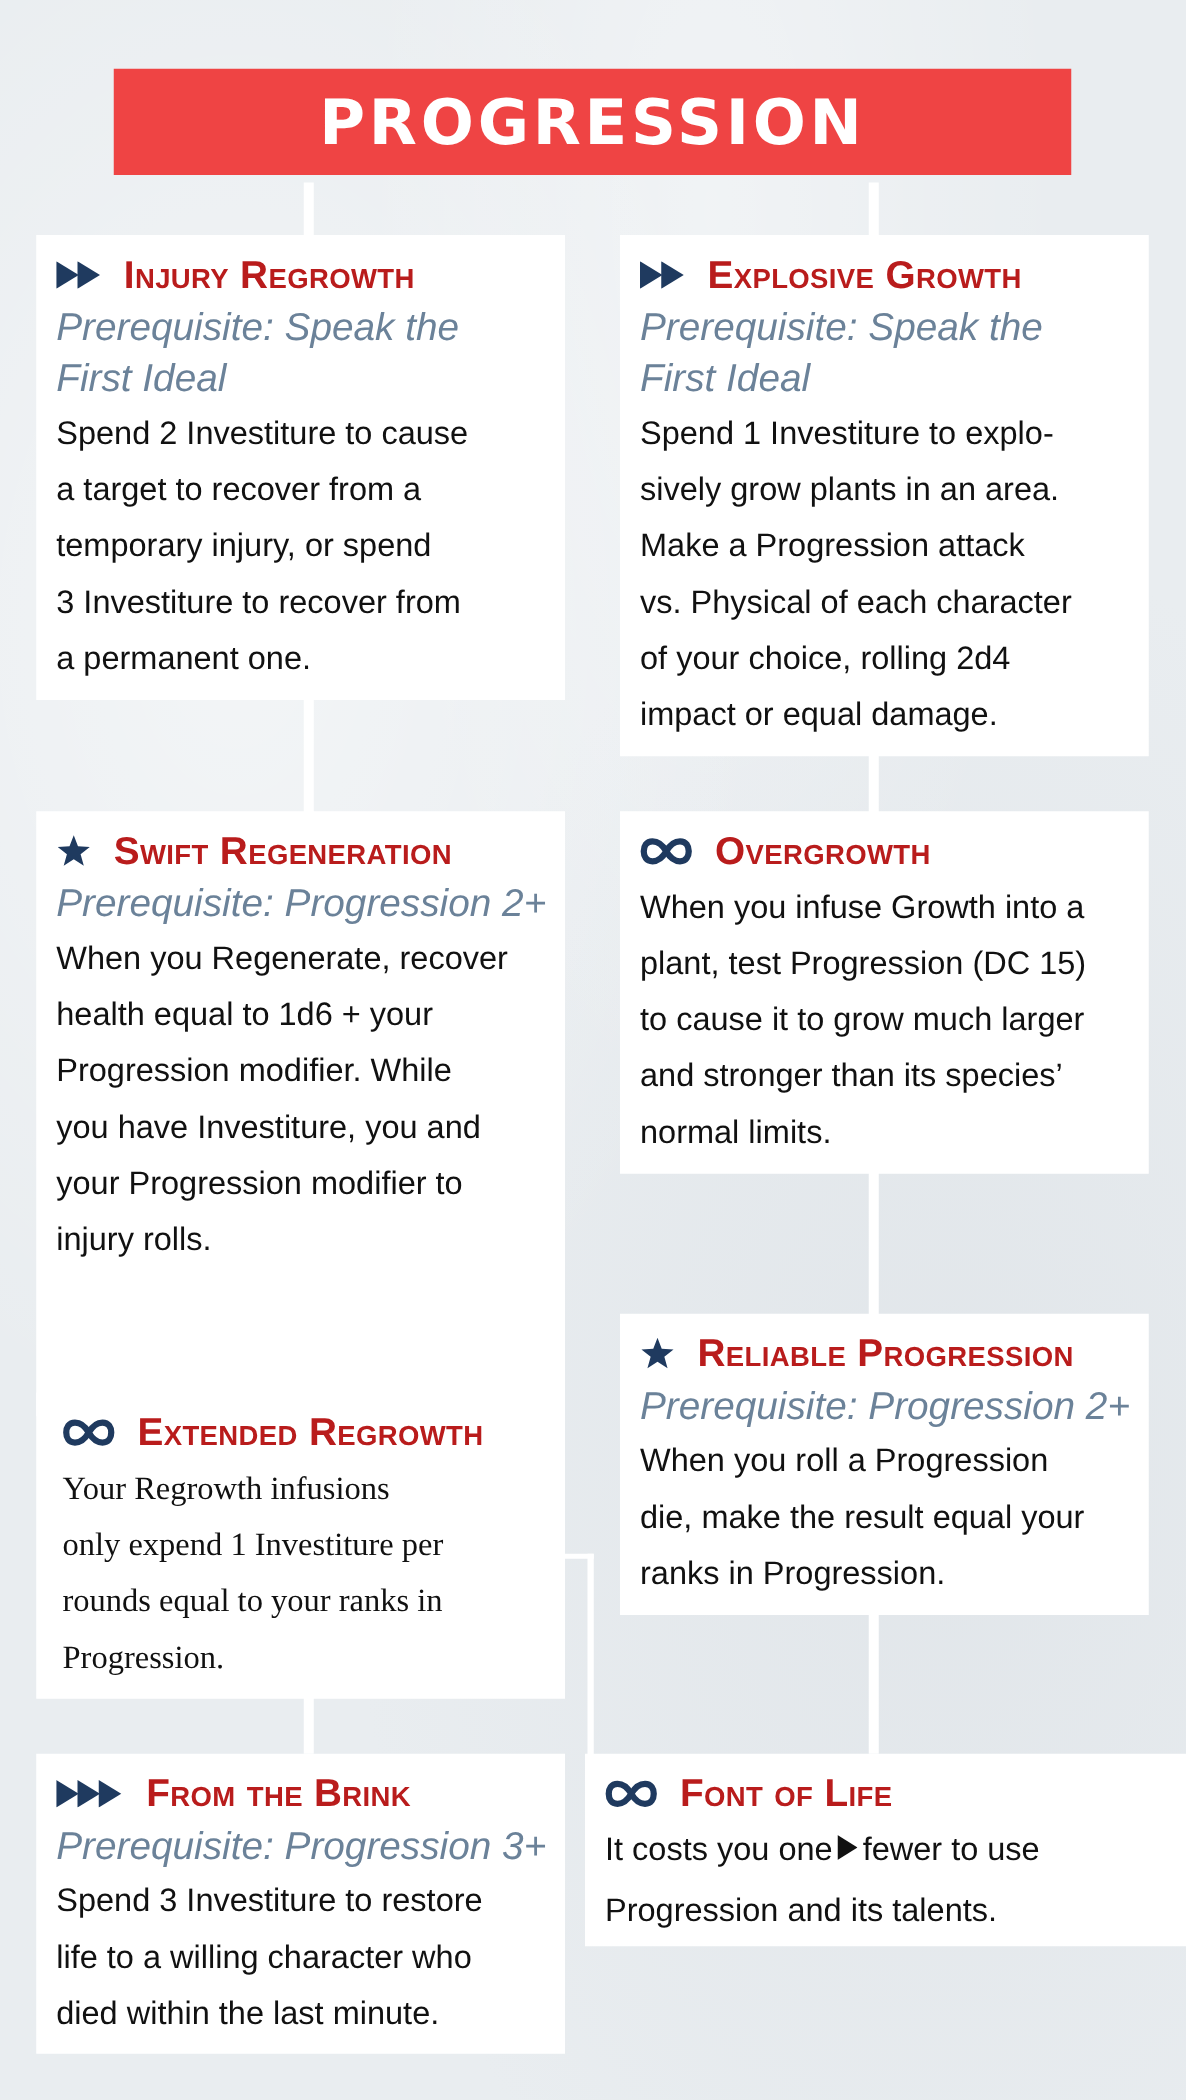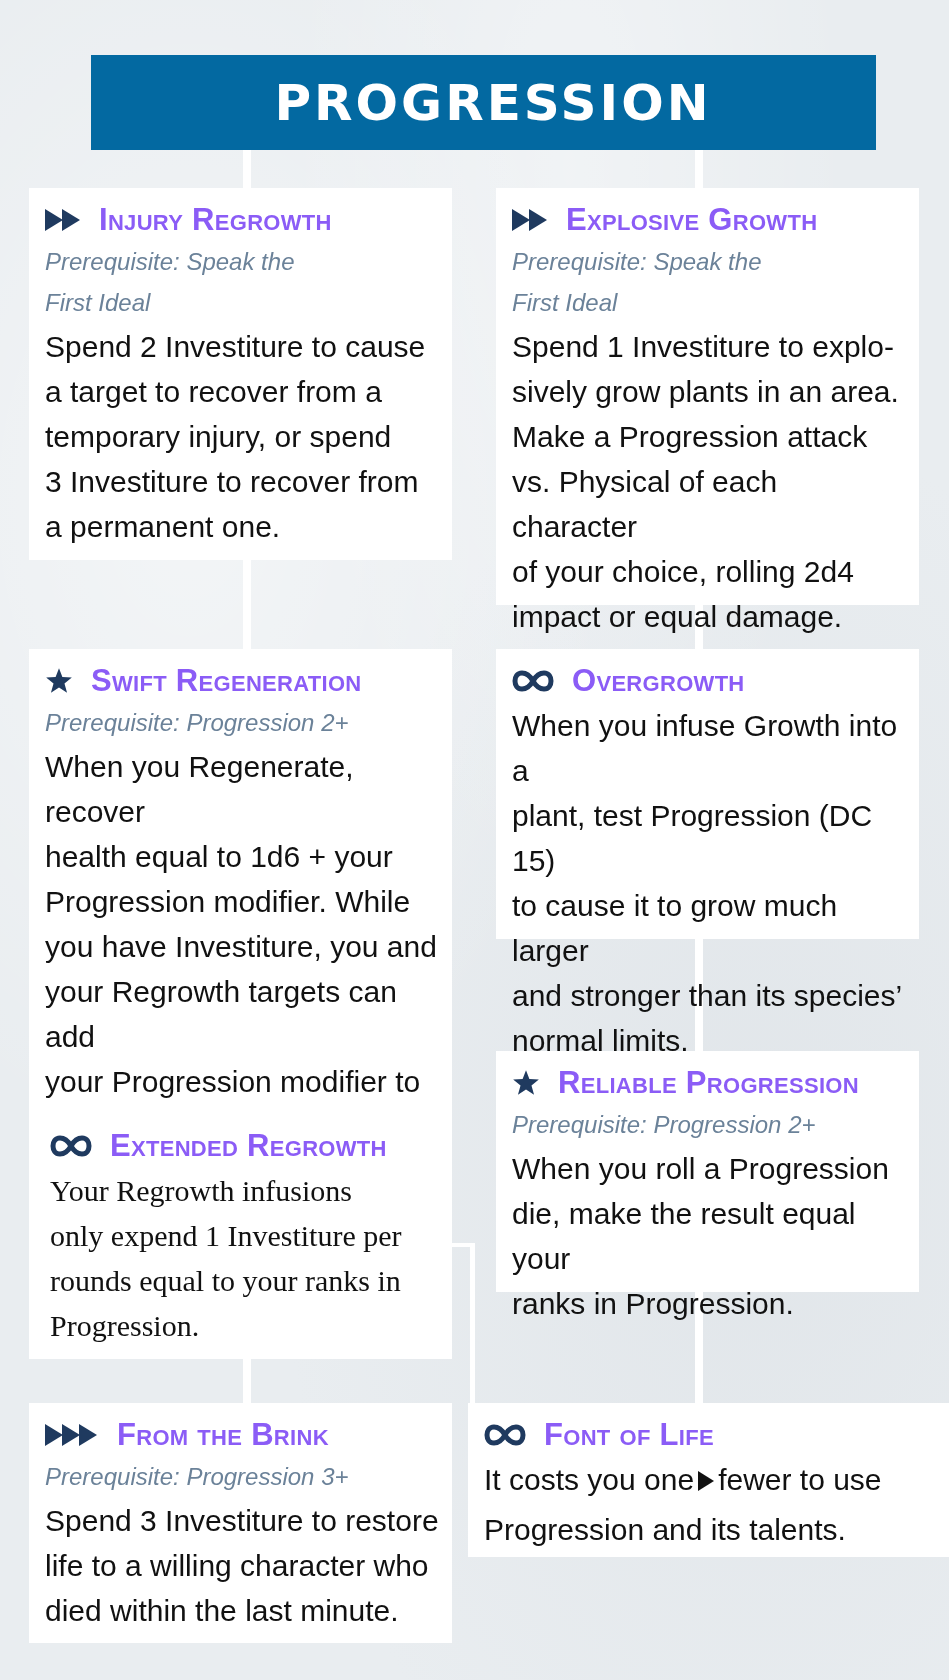--- a/index.html
+++ b/index.html
@@ -6,45 +6,45 @@
   body {
     width:949px; height:1680px; position:relative; overflow:hidden;
     background: #e9edf0;
     background-image:
       radial-gradient(ellipse at 20% 30%, rgba(255,255,255,0.45), rgba(255,255,255,0) 40%),
       radial-gradient(ellipse at 80% 70%, rgba(210,216,222,0.35), rgba(255,255,255,0) 45%),
       radial-gradient(ellipse at 60% 10%, rgba(255,255,255,0.35), rgba(255,255,255,0) 35%);
     font-family: "DejaVu Sans", sans-serif;
   }
   .header {
-    position:absolute; left:91px; top:55px; width:766px; height:95px;
-    background:#0369a1; display:flex; align-items:center; justify-content:center;padding-left:19px;
+    position:absolute; left:91px; top:55px; width:766px; height:85px;
+    background:#ef4444; display:flex; align-items:center; justify-content:center;
   }
   .header-title {
     color:#ffffff; font-family:"DejaVu Sans", sans-serif; font-weight:bold;
     font-size:50px; letter-spacing:3px; line-height:1;
   }
   .line { position:absolute; background:#ffffff; }
   .card {
     position:absolute; background:#ffffff; box-sizing:border-box;
     padding:12px 10px 0 16px;
   }
   .card-title {
     display:flex; align-items:center; height:36px; margin-top:2px;
-    color:#8b5cf6; font-family:"Liberation Sans", sans-serif; font-weight:bold;
+    color:#b91c1c; font-family:"Liberation Sans", sans-serif; font-weight:bold;
     font-size:31px; font-variant:small-caps; letter-spacing:0.3px; white-space:nowrap;
   }
   .card-title .icon { display:inline-flex; align-items:center; margin-right:18px; flex:none; }
   .prereq {
     color:#6b8299; font-style:italic; font-family:"Liberation Sans", sans-serif;
-    font-size:24px; line-height:41px; margin-top:3px;
+    font-size:31px; line-height:41px; margin-top:3px;
   }
   .body-text {
     color:#111111; font-family:"Liberation Sans", sans-serif;
-    font-size:30px; line-height:45px; margin-top:1px;
+    font-size:26px; line-height:45px; margin-top:1px;
   }
   .body-text .inline-arrow { display:inline-block; vertical-align:middle; margin:0 4px 4px 4px; }
 </style>
 </head>
 <body>
 
 <div class="line" style="left:243px; top:146px; width:8px; height:1257px;"></div>
 <div class="line" style="left:695px; top:146px; width:8px; height:1257px;"></div>
 <div class="line" style="left:452px; top:1243px; width:23px; height:4px;"></div>
 <div class="line" style="left:470px; top:1243px; width:5px; height:244px;"></div>
@@ -111,21 +111,20 @@
     <span>Swift Regeneration</span>
   </div>
   <div class="prereq">
     <div>Prerequisite: Progression 2+</div>
   </div>
   <div class="body-text">
     <div>When you Regenerate, recover</div>
     <div>health equal to 1d6 + your</div>
     <div>Progression modifier. While</div>
     <div>you have Investiture, you and</div>
-    <div>your Regrowth targets can add</div>
     <div>your Progression modifier to</div>
     <div>injury rolls.</div>
   </div>
 </div>
 
 <div class="card" style="left:496px; top:649px; width:423px; height:290px;">
   <div class="card-title">
     <span class="icon">
       <svg width="42" height="22" viewBox="0 0 42 22">
           <path d="M21,11 C17,4 13,3 10,3 C5,3 3,7 3,11 C3,15 5,19 10,19 C13,19 17,18 21,11 C25,4 29,3 32,3 C37,3 39,7 39,11 C39,15 37,19 32,19 C29,19 25,18 21,11 Z" fill="none" stroke="#1f3a5f" stroke-width="5"></path>

